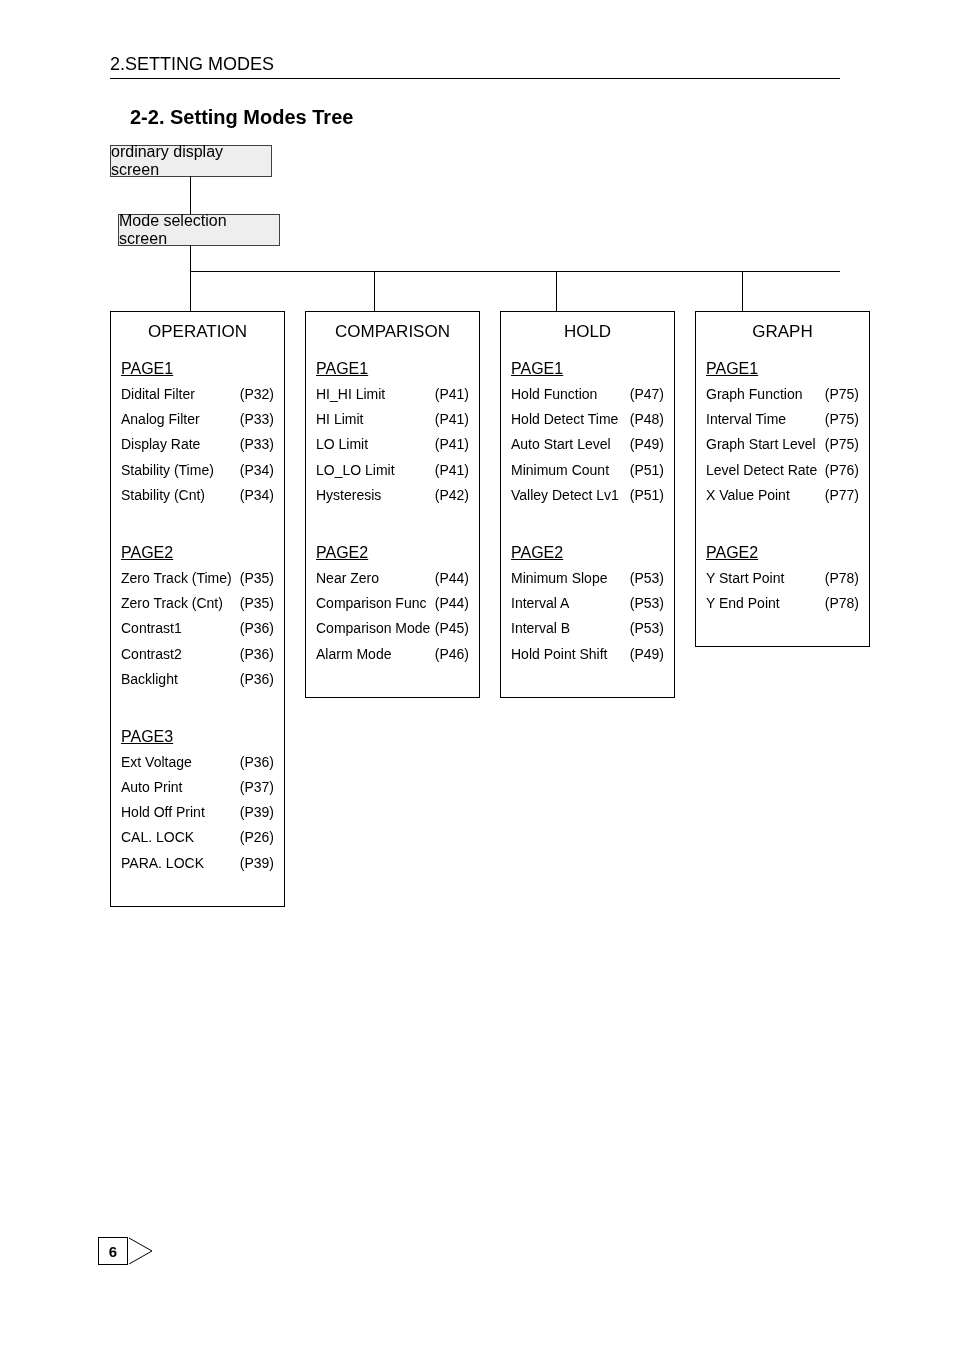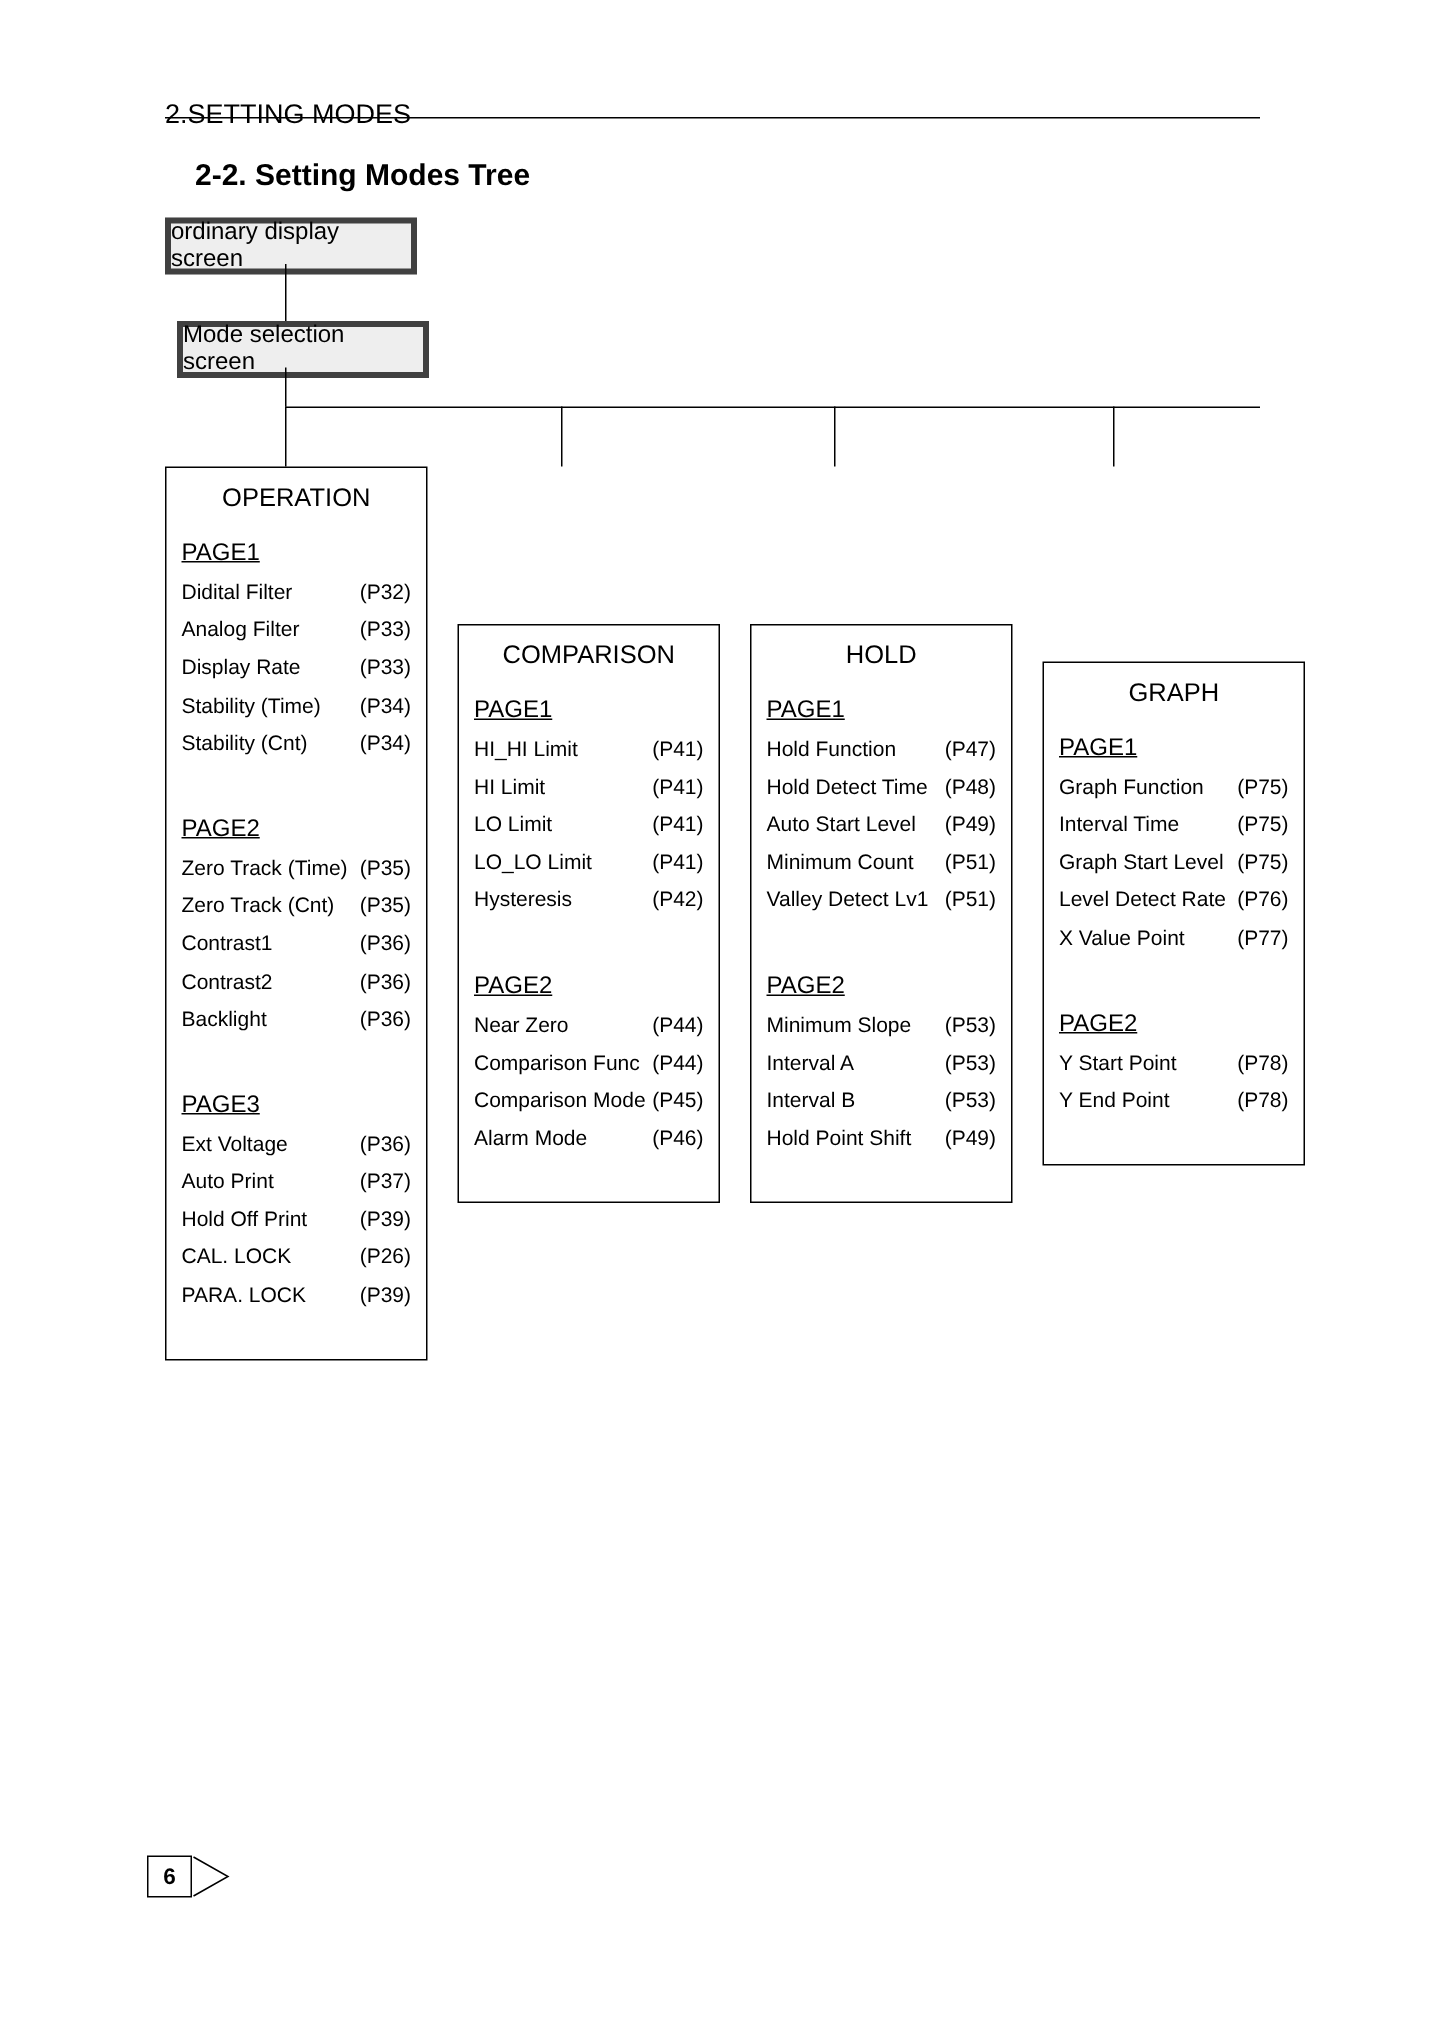--- a/index.html
+++ b/index.html
@@ -20,32 +20,31 @@
     left: 110px;
     right: 114px;
     top: 78px;
     border-bottom: 1px solid #000;
   }
   .chapter-title {
     position: absolute;
     left: 110px;
     top: 54px;
     font-size: 18px;
-    margin-top: 12px;
   }
   .section-title {
     position: absolute;
     left: 130px;
     top: 106px;
     font-size: 20px;
     font-weight: bold;
   }
   .screen-box {
     position: absolute;
-    border: 4px solid #404040;
+    border: 1px solid #404040;
     background: #eee;
     font-size: 16px;
     display: flex;
     align-items: center;
     justify-content: center;
     height: 30px;
     width: 160px;
   }
   #ordinary-box { left: 110px; top: 145px; }
   #mode-box     { left: 118px; top: 214px; }
@@ -74,21 +73,21 @@
     height: 40px;
     width: 0;
     border-left: 1px solid #000;
   }
   .columns-wrap {
     position: absolute;
     left: 110px;
     top: 311px;
     display: flex;
     gap: 20px;
-    align-items: center;
+    align-items: flex-start;
   }
   .col {
     border: 1px solid #000;
     width: 175px;
     box-sizing: border-box;
     padding: 0 0 24px 0;
     display: flex;
     flex-direction: column;
   }
   .col-title {

